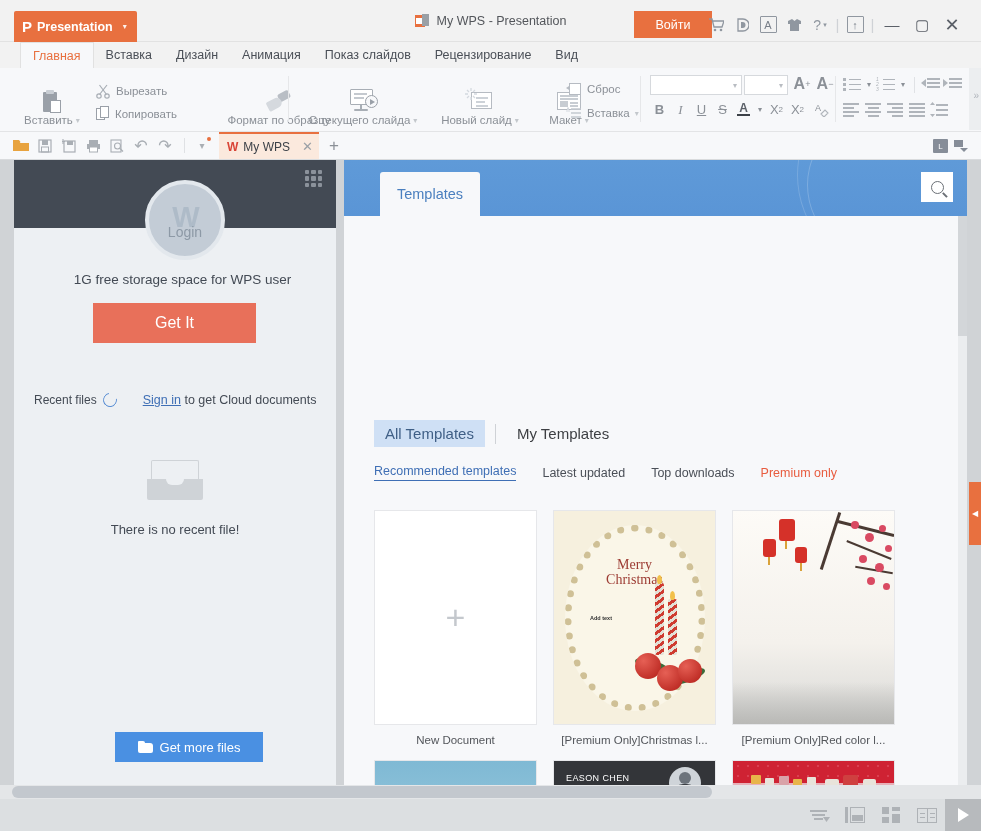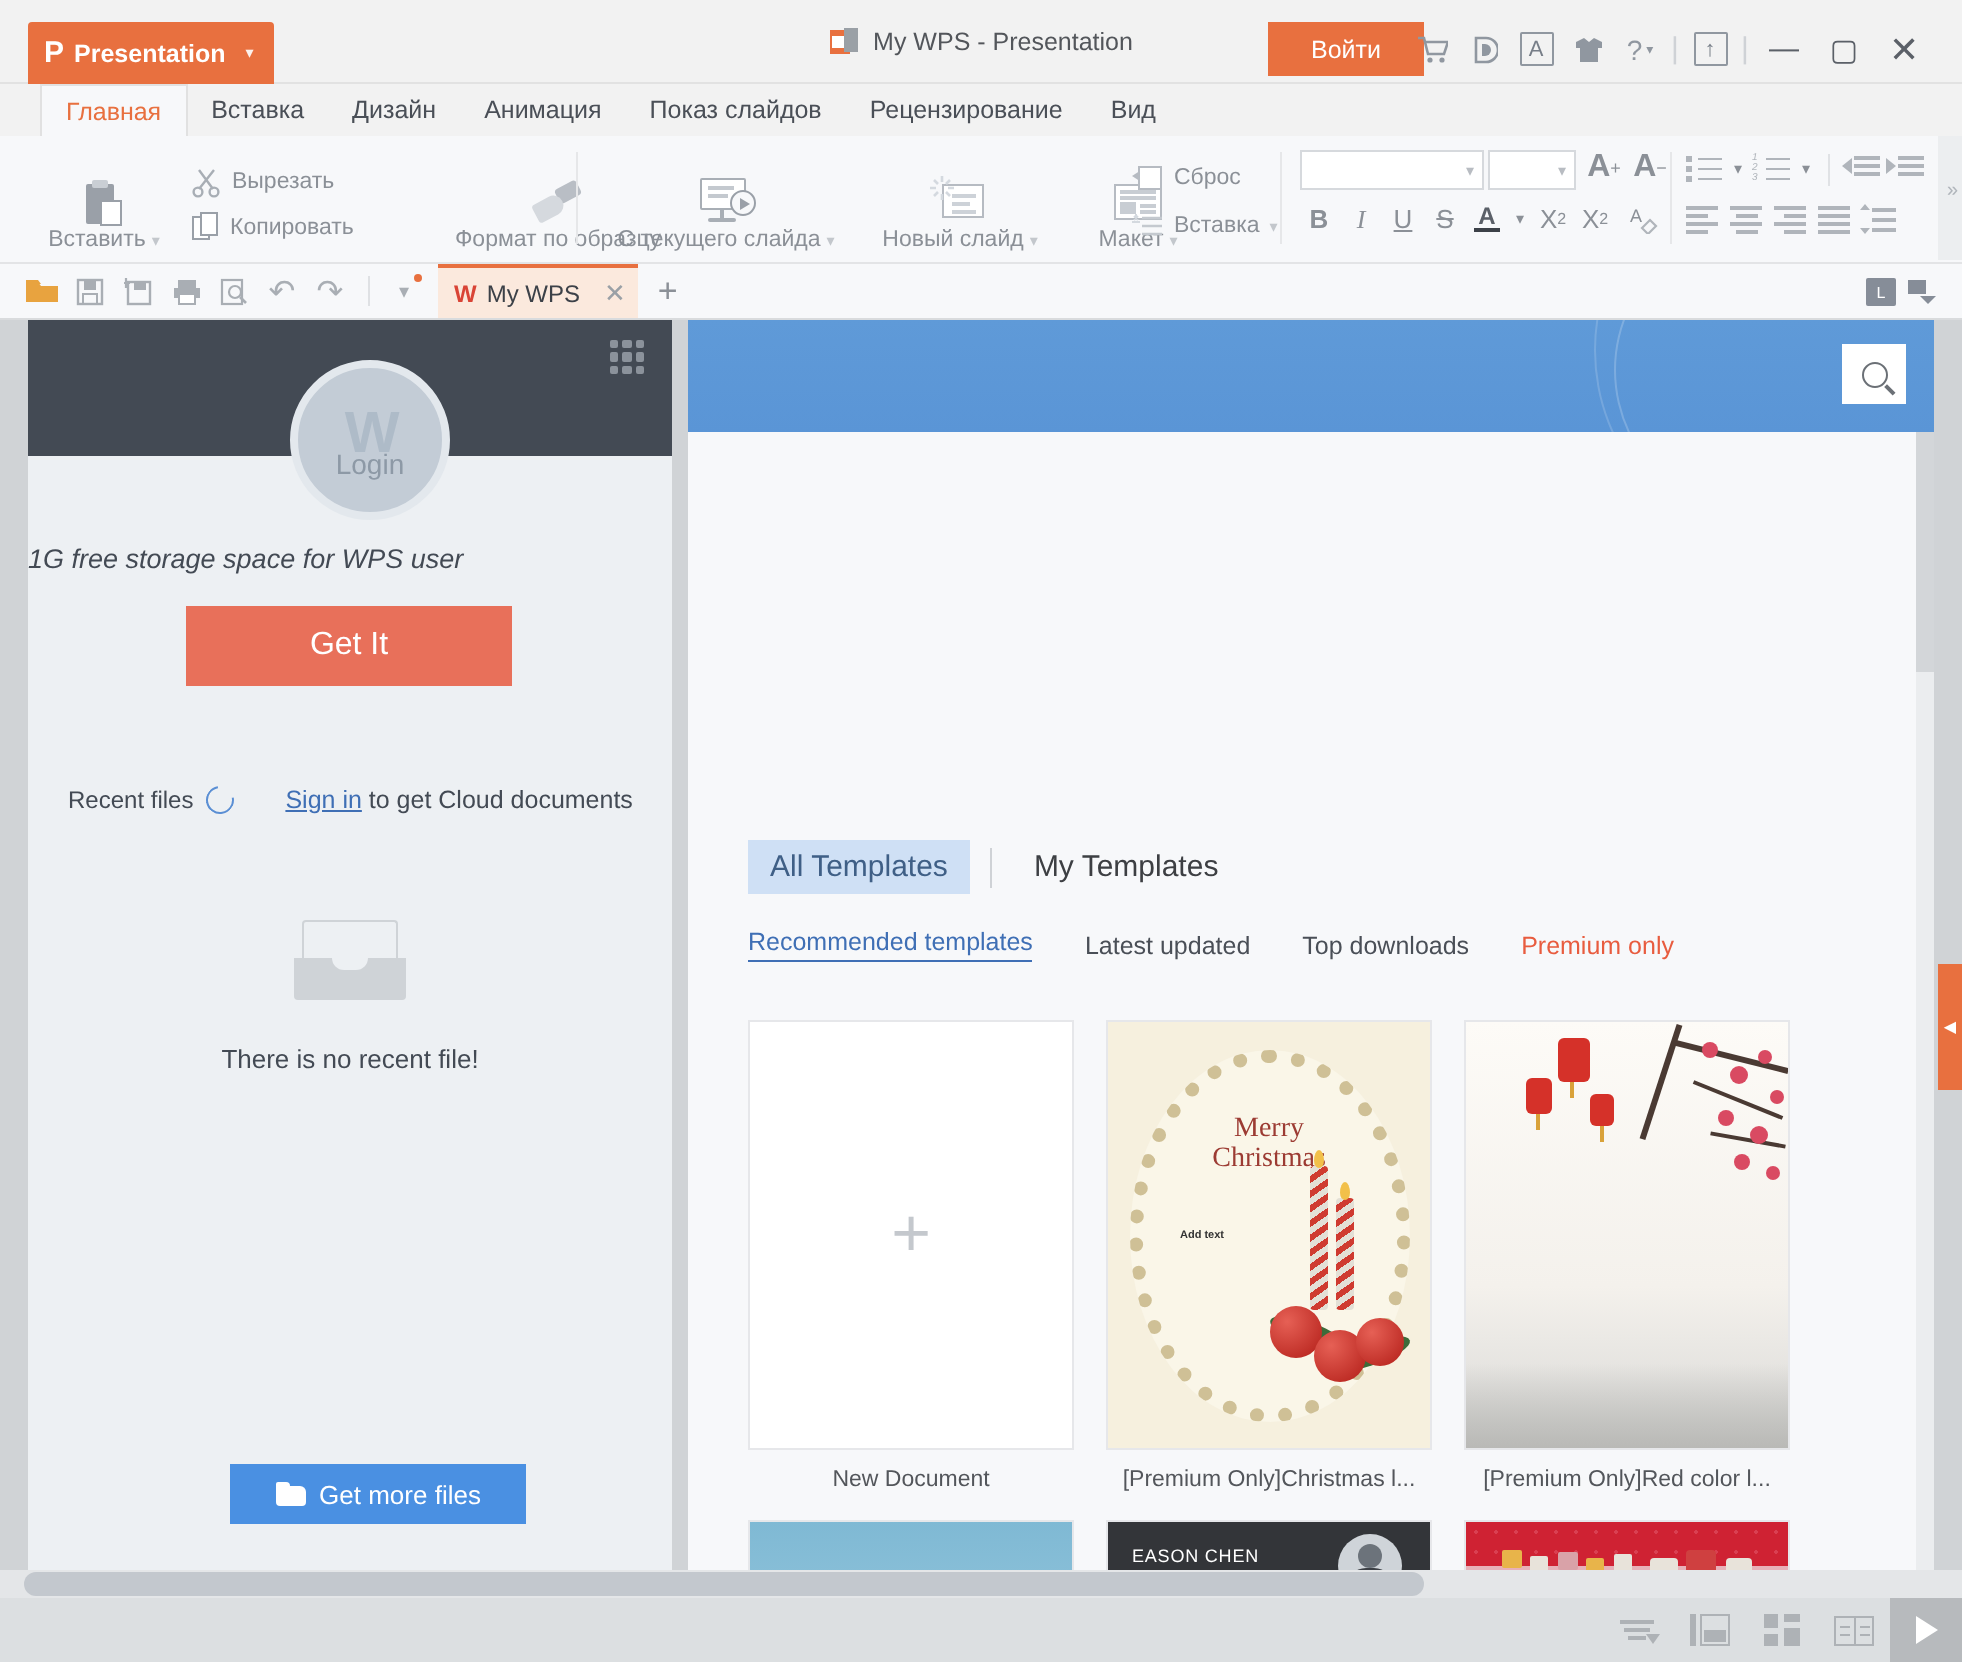--- a/index.html
+++ b/index.html
@@ -238,21 +238,21 @@
     display: flex; flex-direction: column; align-items: center;
     justify-content: center; cursor: pointer;
   }
   .avatar .w {
     font-size: 29px; color: #aebbc8; font-weight: bold;
     line-height: 26px; letter-spacing: -2px; margin-top: 3px;
   }
   .avatar .lg { font-size: 14px; color: #8d99a6; margin-top: -6px; }
   .storage-txt {
     position: absolute; left: 0; top: 112px; width: 337px;
-    font-size: 13.5px; color: #434a54; font-style: italic;
+    text-align: center; font-size: 13.5px; color: #434a54;
   }
   .getit {
     position: absolute; left: 79px; top: 143px;
     width: 163px; height: 40px; background: #e8705a; color: #fff;
     border: none; font-size: 16px; cursor: pointer;
   }
   .recent-row {
     position: absolute; left: 20px; top: 233px; width: 290px;
     display: flex; align-items: center;
   }
@@ -845,20 +845,21 @@
             <i class="t2"></i>
           </span>
         <span>Get more files</span>
       </button>
     </div>
 
     <div class="rpanel">
       <div class="rp-head">
         <div class="swirl"></div>
         <div class="swirl2"></div>
+        <div class="tpl-tab">Templates</div>
         <div class="search-btn">
           <span class="mag"></span>
         </div>
       </div>
 
       <div class="rp-vscroll"></div>
       <div class="rp-vthumb"></div>
     </div>
 
     <div class="seg-row">

